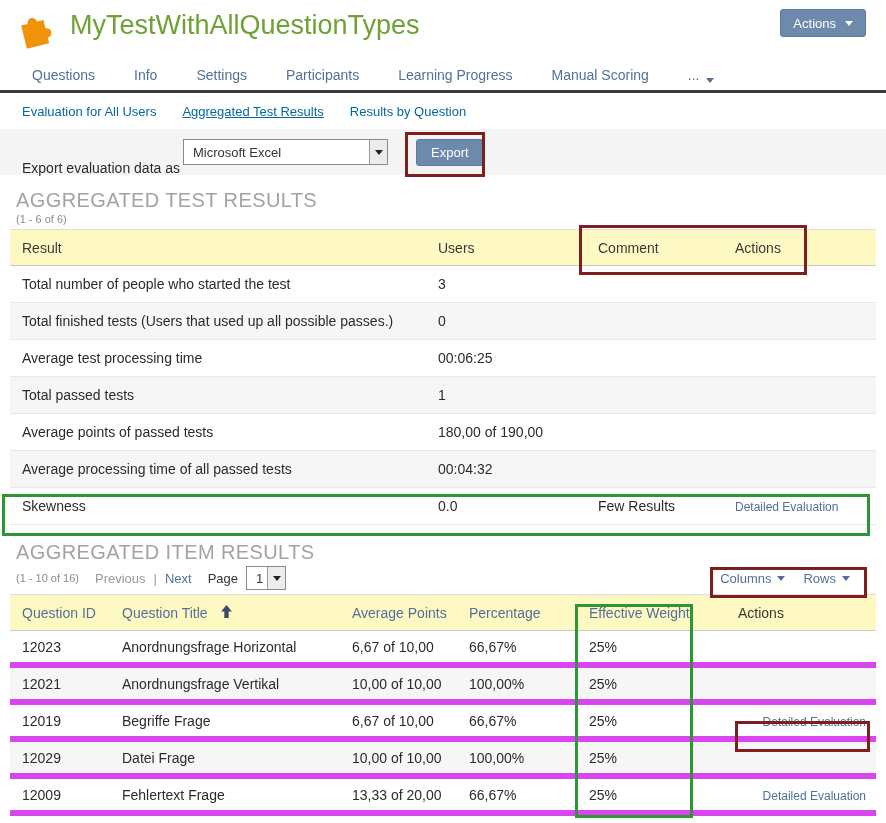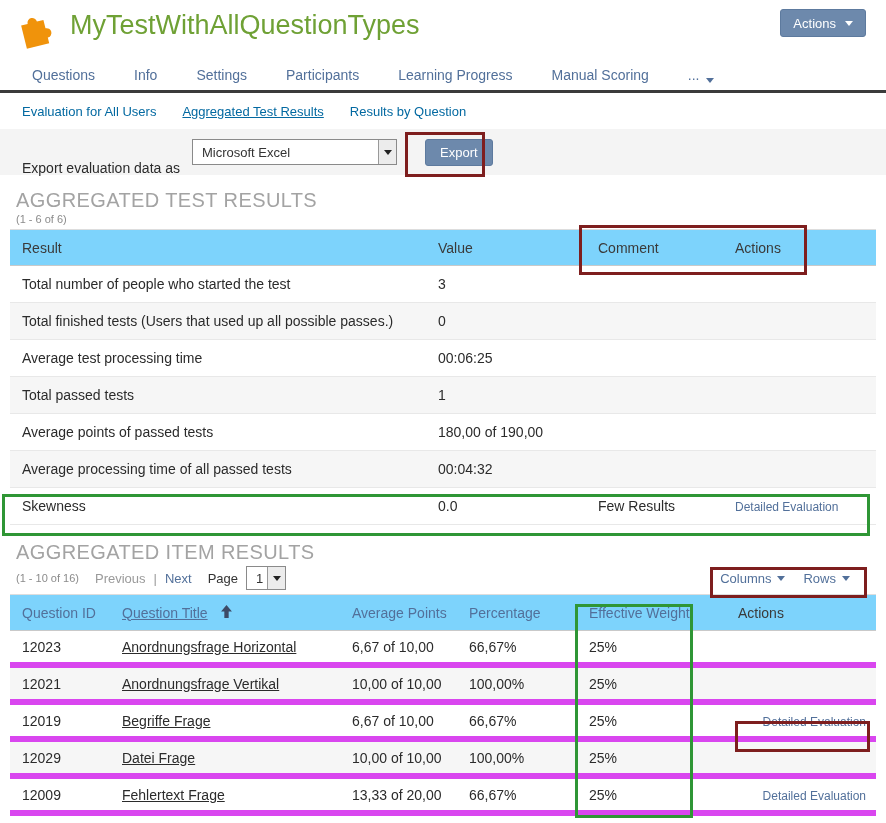--- a/index.html
+++ b/index.html
@@ -29,31 +29,31 @@
 
   
   .export-band { height:46px; background:#f4f4f4; display:flex; align-items:center; }
   .export-label { margin-left:22px; font-size:14px; color:#2b2b2b;margin-top:31px; }
   .winselect { border:1px solid #8a8a8a; background:#fff; height:26px; display:flex; align-items:stretch; }
   .sel-text { flex:1; display:flex; align-items:center; padding-left:9px; font-size:13px; color:#333; }
   .sel-btn { width:18px; background:#ececec; border-left:1px solid #999; display:flex; align-items:center;
              justify-content:center; cursor:pointer; }
   .sel-btn::after { content:""; width:0; height:0; border-left:4px solid transparent;
                     border-right:4px solid transparent; border-top:5px solid #222; }
-  .export-select { width:205px; margin-left:12px;text-align:right; }
+  .export-select { width:205px; margin-left:3px;text-align:right; }
   .export-btn { margin-left:28px; height:27px; padding:0 14px; font-size:13px; }
 
   
   .sec-title { margin:14px 0 0 16px; font-size:20px; color:#A3A3A3; font-weight:400; letter-spacing:.4px; }
   .sec-count { margin:1px 0 0 16px; font-size:11px; color:#8b8b8b; }
 
   
   .t1 { margin:4px 10px 0 10px; width:866px; }
   .t-head { display:flex; align-items:center; height:37px; border-top:1px solid #ddd;
-            border-bottom:1px solid #c9c9c9; font-size:14px; color:#3a3a3a; background:#7dd3fc; }
+            border-bottom:1px solid #c9c9c9; font-size:14px; color:#3a3a3a; background:#fef9c3; }
   .t1 .row { display:flex; align-items:center; height:37px; border-bottom:1px solid #e8e8e8; font-size:14px; }
   .t1 .row:nth-child(even) { background:#f6f6f6; }
   .t1c1 { width:428px; padding-left:12px; }
   .t1c2 { width:160px; }
   .t1c3 { width:137px; }
   .t1c4 { flex:1; }
   .link { color:#52709A; text-decoration:none; cursor:pointer; }
   .link-sm { font-size:12px; }
 
   
@@ -65,21 +65,21 @@
   .page-select { width:40px; height:24px; margin-left:8px; }
   .colrows { margin-left:auto; margin-right:26px; display:flex; gap:18px; font-size:13px;justify-content:flex-end; }
   .colrows .link { display:flex; align-items:center; gap:6px; }
 
   
   .t2 { margin:4px 10px 0 10px; width:866px; }
   .t2 .t-head { color:#52709A;align-items:center; }
   .t2 .row { display:flex; align-items:center; height:37px; border-bottom:6px solid #d946ef; font-size:14px; }
   .t2 .row:nth-child(even) { background:#f6f6f6; }
   .t2c1 { width:112px; padding-left:12px; }
-  .t2c2 { width:230px; display:flex; align-items:center; gap:13px;text-decoration:underline; }
+  .t2c2 { width:230px; display:flex; align-items:center; gap:13px; }
   .t2c3 { width:117px; }
   .t2c4 { width:120px; }
   .t2c5 { width:115px; }
   .t2c6 { flex:1; text-align:right; padding-right:10px; }
   .t2 .t-head .t2c6 { text-align:left; padding-left:34px; color:#3a3a3a; }
   .sort-icon { display:inline-block; }
 
   
   .ann { position:absolute; pointer-events:none; background:transparent; }
   .ann-red { border:3px solid #7E1E1E; }
@@ -148,21 +148,21 @@
     </div>
     <button class="btn export-btn">Export</button>
   </div>
 
   <div class="sec-title">AGGREGATED TEST RESULTS</div>
   <div class="sec-count">(1 - 6 of 6)</div>
 
   <div class="t1">
     <div class="t-head">
       <div class="t1c1">Result</div>
-      <div class="t1c2">Value</div>
+      <div class="t1c2">Users</div>
       <div class="t1c3">Comment</div>
       <div class="t1c4">Actions</div>
     </div>
     <div>
       <div class="row">
         <div class="t1c1">Total number of people who started the test</div>
         <div class="t1c2">3</div>
         <div class="t1c3"></div>
         <div class="t1c4"></div>
       </div>

